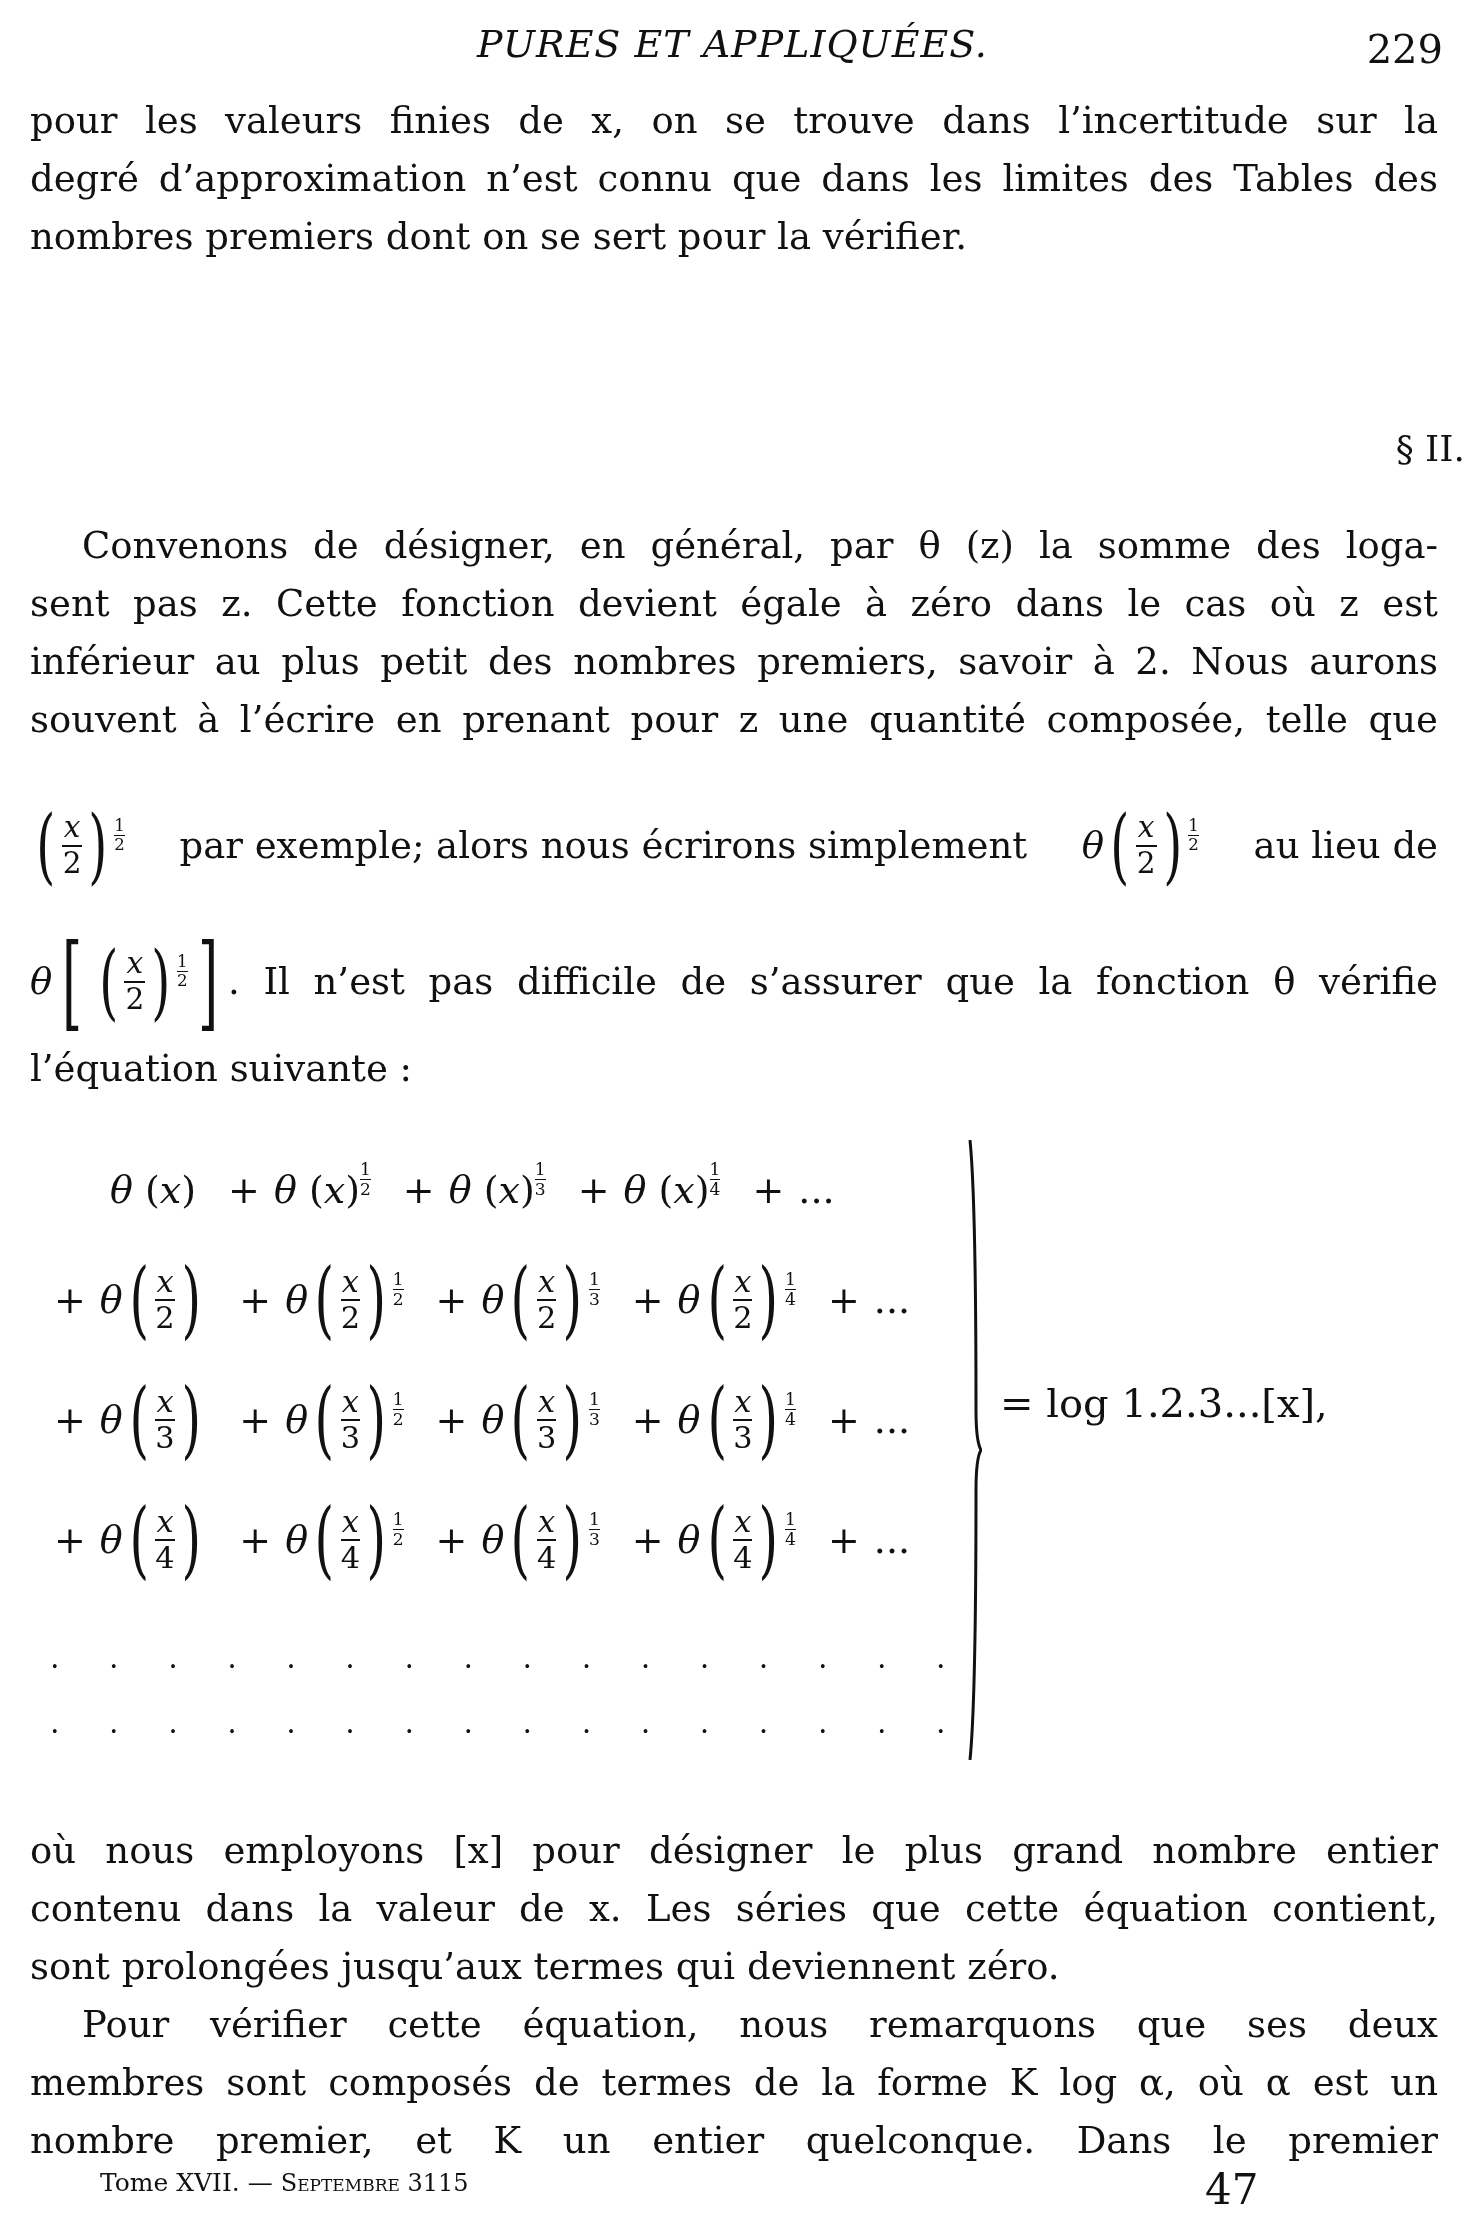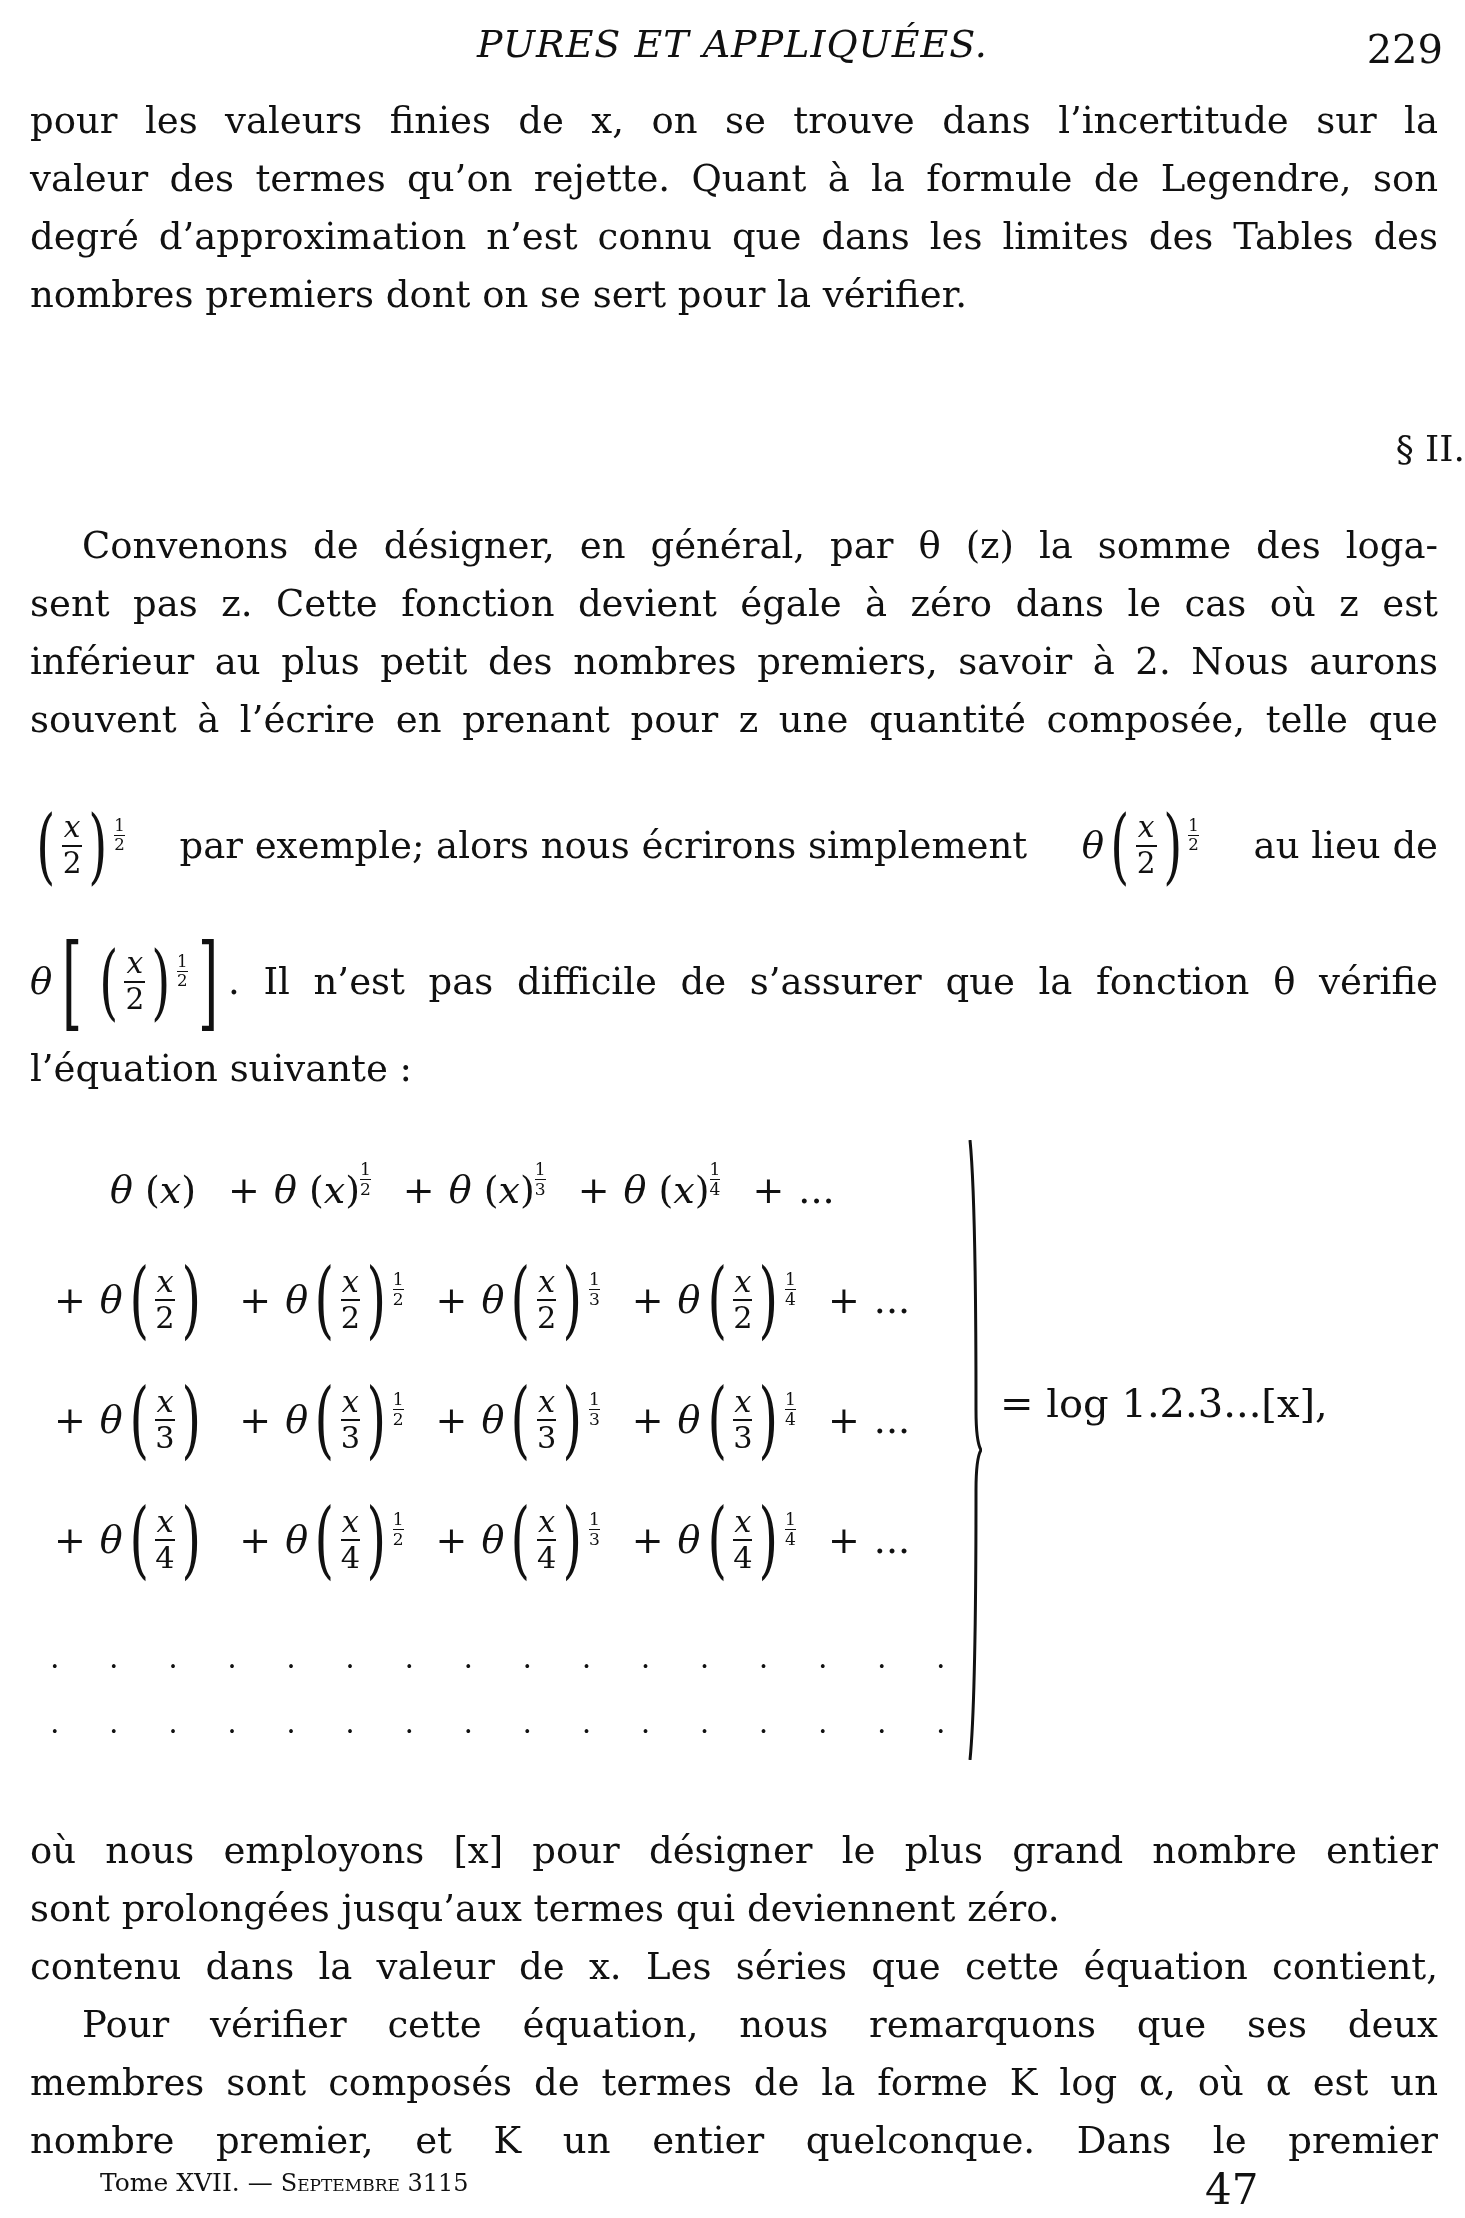--- a/index.html
+++ b/index.html
@@ -42,21 +42,20 @@
   .footer-right { left:1205px; top:2165px; font-size:42px; }
 </style>
 </head>
 <body>
 
 <div class="abs header-title">PURES ET APPLIQUÉES.</div>
 <div class="abs page-num">229</div>
 
 <div class="para" style="top:92px;">
   <span class="line">pour les valeurs finies de x, on se trouve dans l’incertitude sur la</span>
-  <span class="line">valeur des termes qu’on rejette. Quant à la formule de Legendre, son</span>
   <span class="line">degré d’approximation n’est connu que dans les limites des Tables des</span>
   <span class="line last">nombres premiers dont on se sert pour la vérifier.</span>
 </div>
 
 <div class="abs section">§ II.</div>
 
 <div class="para" style="top:517px;">
   <span class="line indent">Convenons de désigner, en général, par θ (z) la somme des loga-</span>
   <span class="line">sent pas z. Cette fonction devient égale à zéro dans le cas où z est</span>
   <span class="line">inférieur au plus petit des nombres premiers, savoir à 2. Nous aurons</span>
@@ -404,22 +403,22 @@
 </div>
 
 <svg class="brace" viewBox="0 0 14 620" preserveAspectRatio="none">
   <path d="M2 0 C 8 60, 8 200, 8 270 C 8 295, 10 305, 13 310 C 10 315, 8 325, 8 350 C 8 420, 8 560, 2 620" fill="none" stroke="#111" stroke-width="3"></path>
 </svg>
 
 <div class="rhs">= log 1.2.3...[x],</div>
 
 <div class="para" style="top:1822px;">
   <span class="line">où nous employons [x] pour désigner le plus grand nombre entier</span>
+  <span class="line">contenu dans la valeur de x. Les séries que cette équation contient,</span>
   <span class="line last">sont prolongées jusqu’aux termes qui deviennent zéro.</span>
-  <span class="line">contenu dans la valeur de x. Les séries que cette équation contient,</span>
 </div>
 
 <div class="para" style="top:1996px;">
   <span class="line indent">Pour vérifier cette équation, nous remarquons que ses deux</span>
   <span class="line">membres sont composés de termes de la forme K log α, où α est un</span>
   <span class="line">nombre premier, et K un entier quelconque. Dans le premier</span>
 </div>
 
 <div class="abs footer-left">
   <span>Tome XVII. —</span>

